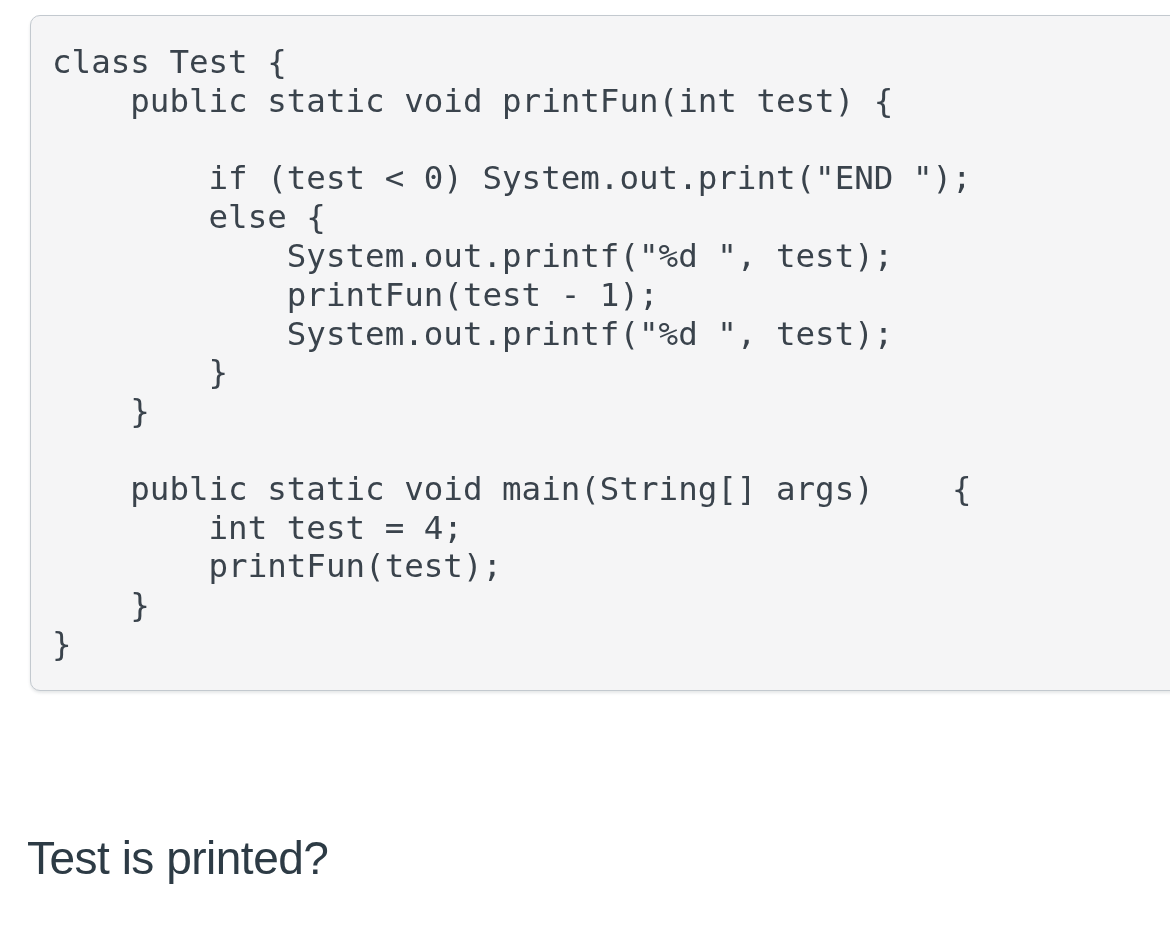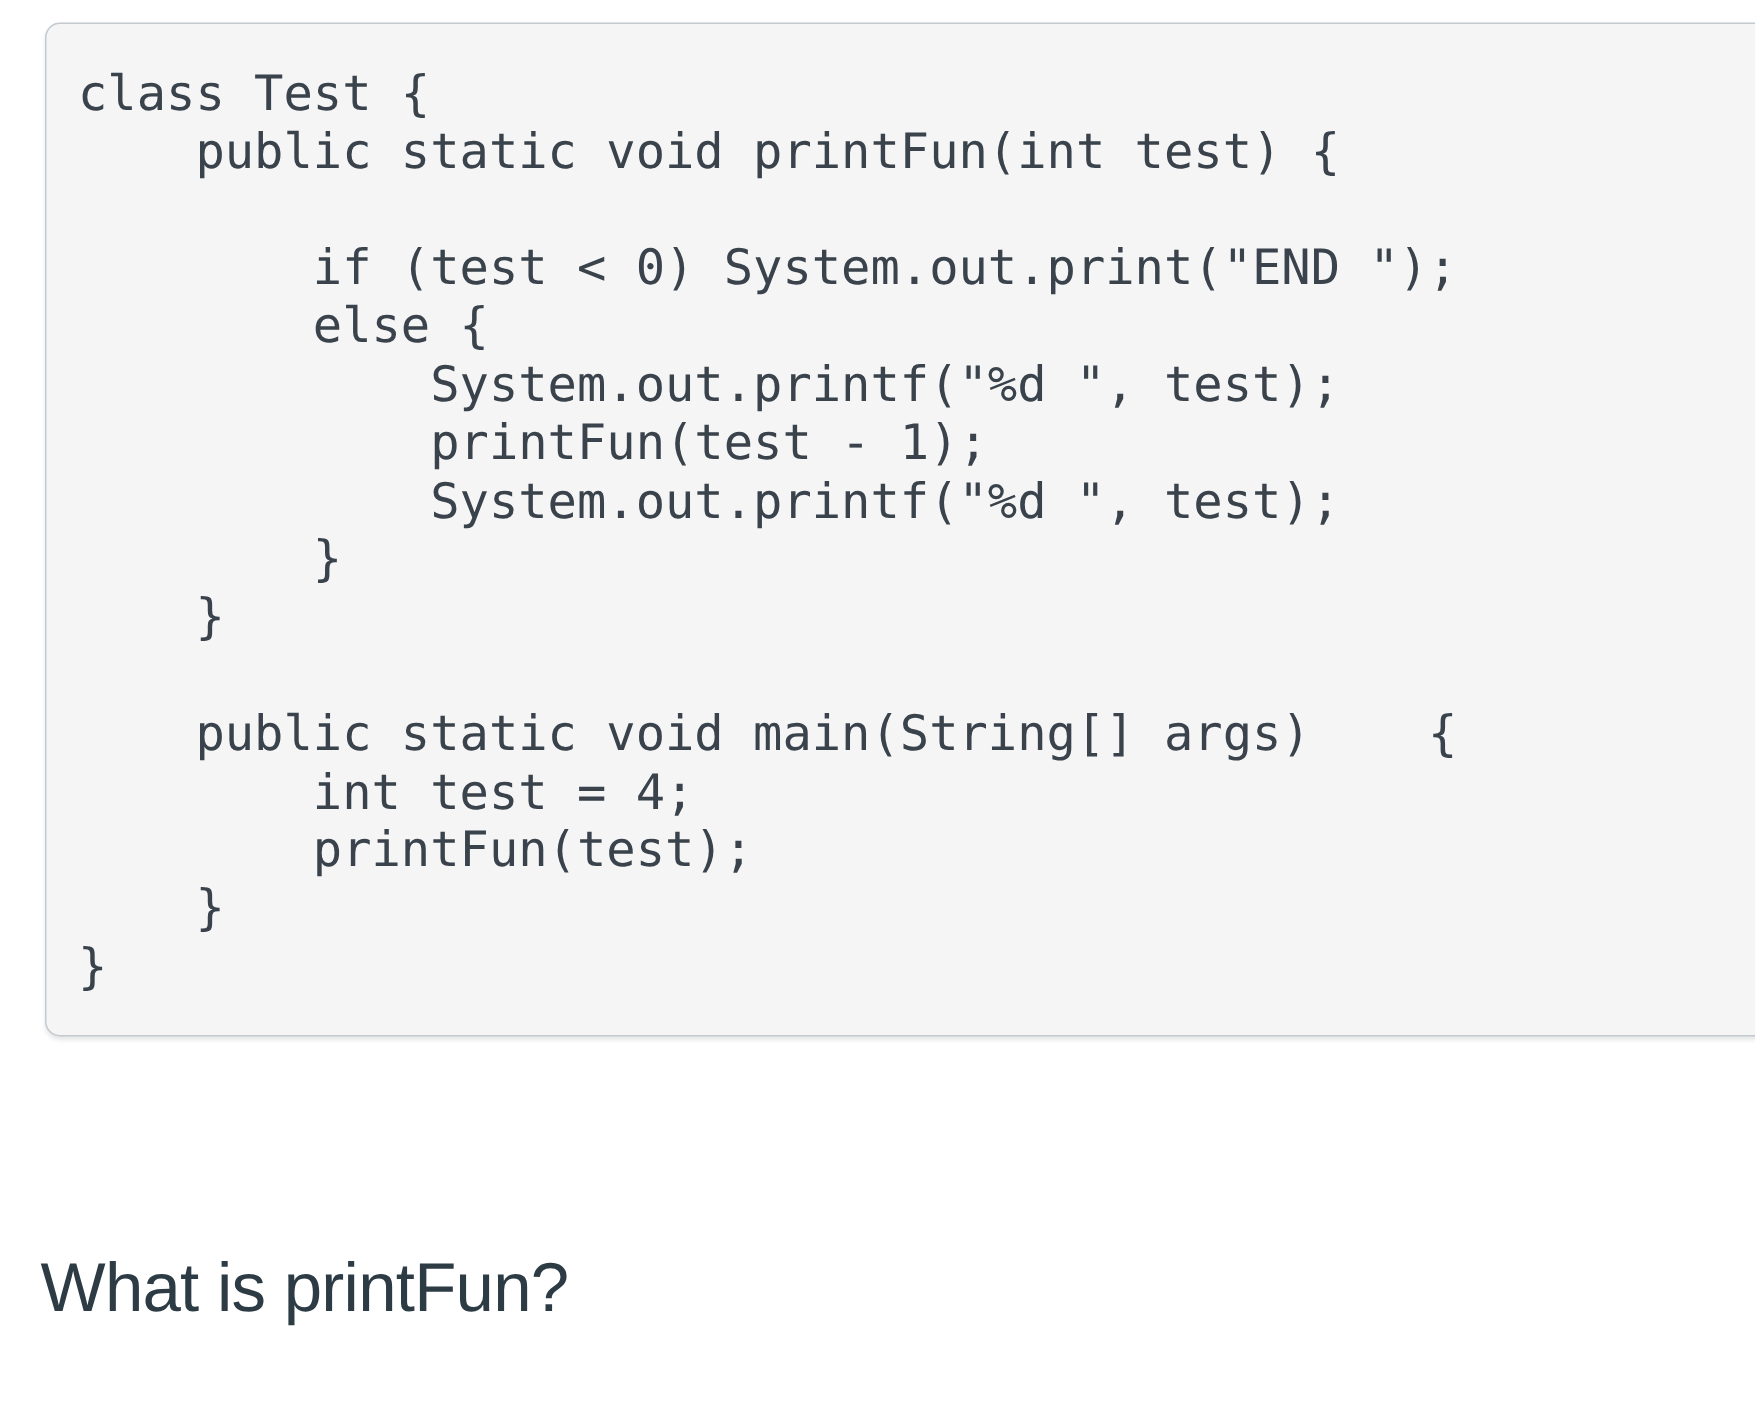--- a/index.html
+++ b/index.html
@@ -64,13 +64,13 @@
         }
     }
 
     public static void main(String[] args)    {
         int test = 4;
         printFun(test);
     }
 }</code></pre>
 </div>
 
-<div class="question-text">What is printFun?</div>
+<div class="question-text">Test is printed?</div>
 
 </body></html>

